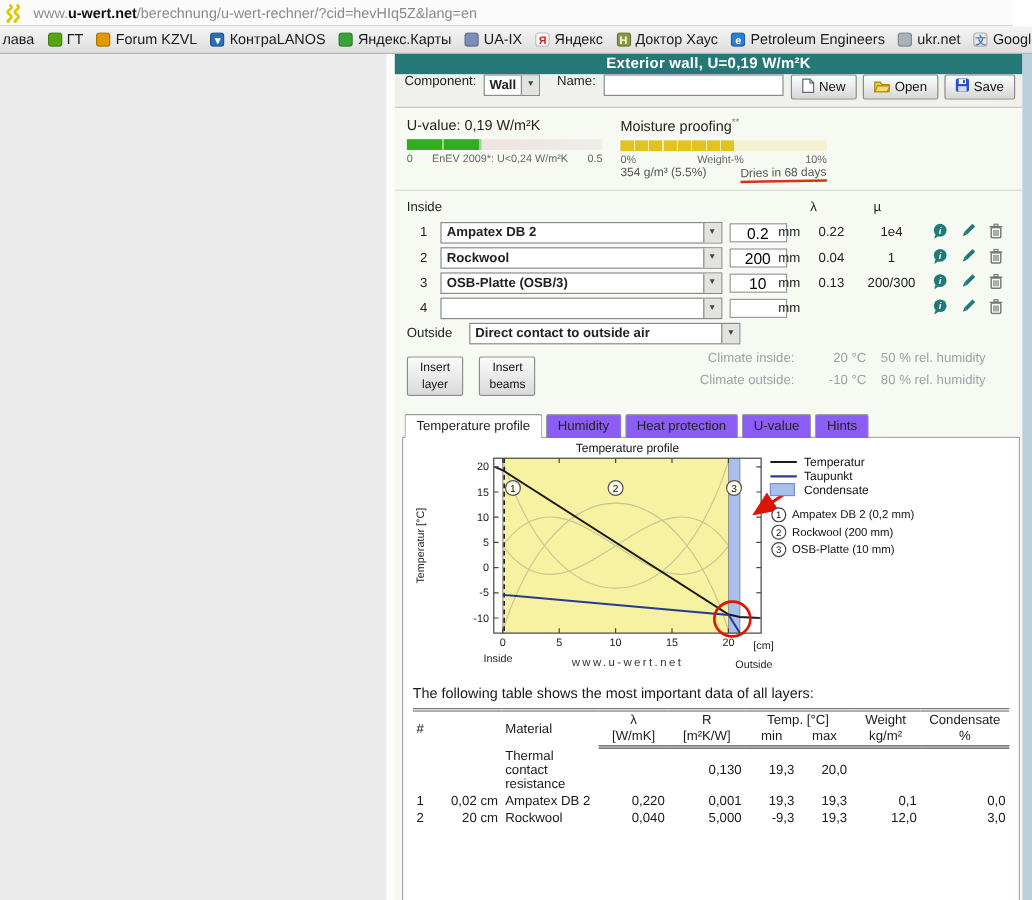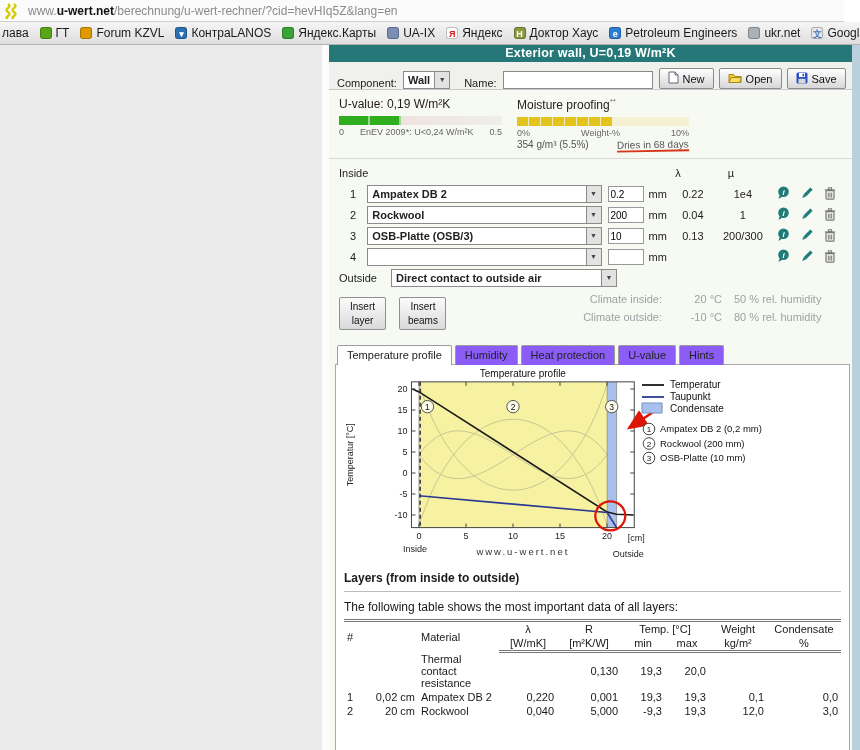--- a/index.html
+++ b/index.html
@@ -24,21 +24,21 @@
   
   .page { position:absolute; top:45px; left:0; right:0; bottom:0; background:#ebebeb; }
   .gapstrip { position:absolute; left:322px; top:0; width:7px; height:100%; background:#fdfdfd; }
   .edge { position:absolute; right:0; top:0; width:8px; height:100%; background:#bad0dc; }
   .widget { position:absolute; left:329px; top:0; width:523px; height:100%; background:#f7faf3; }
 
   .titlebar { height:17px; background:#267878; color:#fff; font-weight:bold; font-size:12.5px;
     text-align:center; line-height:17px; letter-spacing:.2px; }
 
   .toolbar { height:28px; background:#f0f0ec; border-bottom:1px solid #c8c8c8; display:flex;
-    align-items:flex-end; padding:0 8px; gap:6px; font-size:11px; color:#222; }
+    align-items:flex-start; padding:0 8px; gap:6px; font-size:11px; color:#222; }
   .sel { background:#fff; border:1px solid #8a8a8a; height:18px; display:flex; align-items:stretch;
     font-size:11px; cursor:pointer;font-weight:bold; }
   .sel .txt { padding:2px 4px 0; flex:1; white-space:nowrap; overflow:hidden; }
   .sel .arr { width:15px; border-left:1px solid #8a8a8a; background:#e2e2e0; text-align:center;
     font-size:7px; line-height:16px; color:#444; }
   .namein { width:170px; height:18px; border:1px solid #8a8a8a; font-size:11px; padding:0 3px;
     font-family:"Liberation Sans",sans-serif; }
   .tbtns { margin-left:auto; display:flex; gap:5px; }
   .btn { height:21px; background:linear-gradient(#fefefe,#d7d7d7); border:1px solid #8a8a8a;
     border-radius:2px; display:flex; align-items:center; gap:4px; padding:0 8px; font-size:11px;
@@ -64,22 +64,22 @@
   .gsub { display:flex; justify-content:space-between; font-size:10px; color:#555; margin-top:1px; }
   .dries { border-bottom:2px solid #d63318; display:inline-block; transform:rotate(-1deg); }
   .hline { font-size:9px; color:#555; line-height:1.35; }
 
   
   .editor { margin-top:3px; border-top:1px solid #d8d8d4; padding:5px 10px 0; font-size:11px; color:#222; }
   .erow { display:flex; align-items:center; height:18px; margin-bottom:3px; }
   .c-num { width:30px; text-align:center; }
   .c-sel { width:248px; }
   .c-th { width:36px; margin-left:6px; }
-  .c-th input { width:36px; height:16px; border:1px solid #999; font-size:10px; padding:0 2px;
-    font-family:"Liberation Sans",sans-serif; }
+  .c-th input { width:48px; height:16px; border:1px solid #999; font-size:13px; padding:0 2px;
+    font-family:"Liberation Sans",sans-serif;text-align:center; }
   .c-mm { width:24px; margin-left:5px; }
   .c-la { width:46px; text-align:center; }
   .c-mu { width:60px; text-align:center; }
   .c-ic { width:25px; text-align:center; cursor:pointer; }
   .ehead .c-lbl { width:316px; }
   .c-out { width:52px; }
 
   
   .actions { position:relative; padding:7px 10px 0; height:46px; }
   .abtn { width:47px; height:33px; background:linear-gradient(#fbfbfb,#dadada); border:1px solid #8f8f8f;
@@ -483,21 +483,20 @@
             <circle cx="305" cy="61" r="5.8" fill="#fff" stroke="#444" stroke-width="1"></circle>
             <text x="305" y="64" font-size="8" text-anchor="middle" fill="#111">1</text>
             <text x="316" y="64" font-size="9.5" fill="#111">Ampatex DB 2 (0,2 mm)</text>
             <circle cx="305" cy="75.5" r="5.8" fill="#fff" stroke="#444" stroke-width="1"></circle>
             <text x="305" y="78.5" font-size="8" text-anchor="middle" fill="#111">2</text>
             <text x="316" y="78.5" font-size="9.5" fill="#111">Rockwool (200 mm)</text>
             <circle cx="305" cy="90" r="5.8" fill="#fff" stroke="#444" stroke-width="1"></circle>
             <text x="305" y="93" font-size="8" text-anchor="middle" fill="#111">3</text>
             <text x="316" y="93" font-size="9.5" fill="#111">OSB-Platte (10 mm)</text>
           </svg></div>
-      <div class="rhead">Layers (from inside to outside)</div>
       <div class="intro">The following table shows the most important data of all layers:</div>
 
       <table class="res">
         <colgroup>
           <col style="width:16px">
             <col style="width:58px">
             <col>
           <col style="width:58px">
             <col style="width:64px">
             <col style="width:44px">

